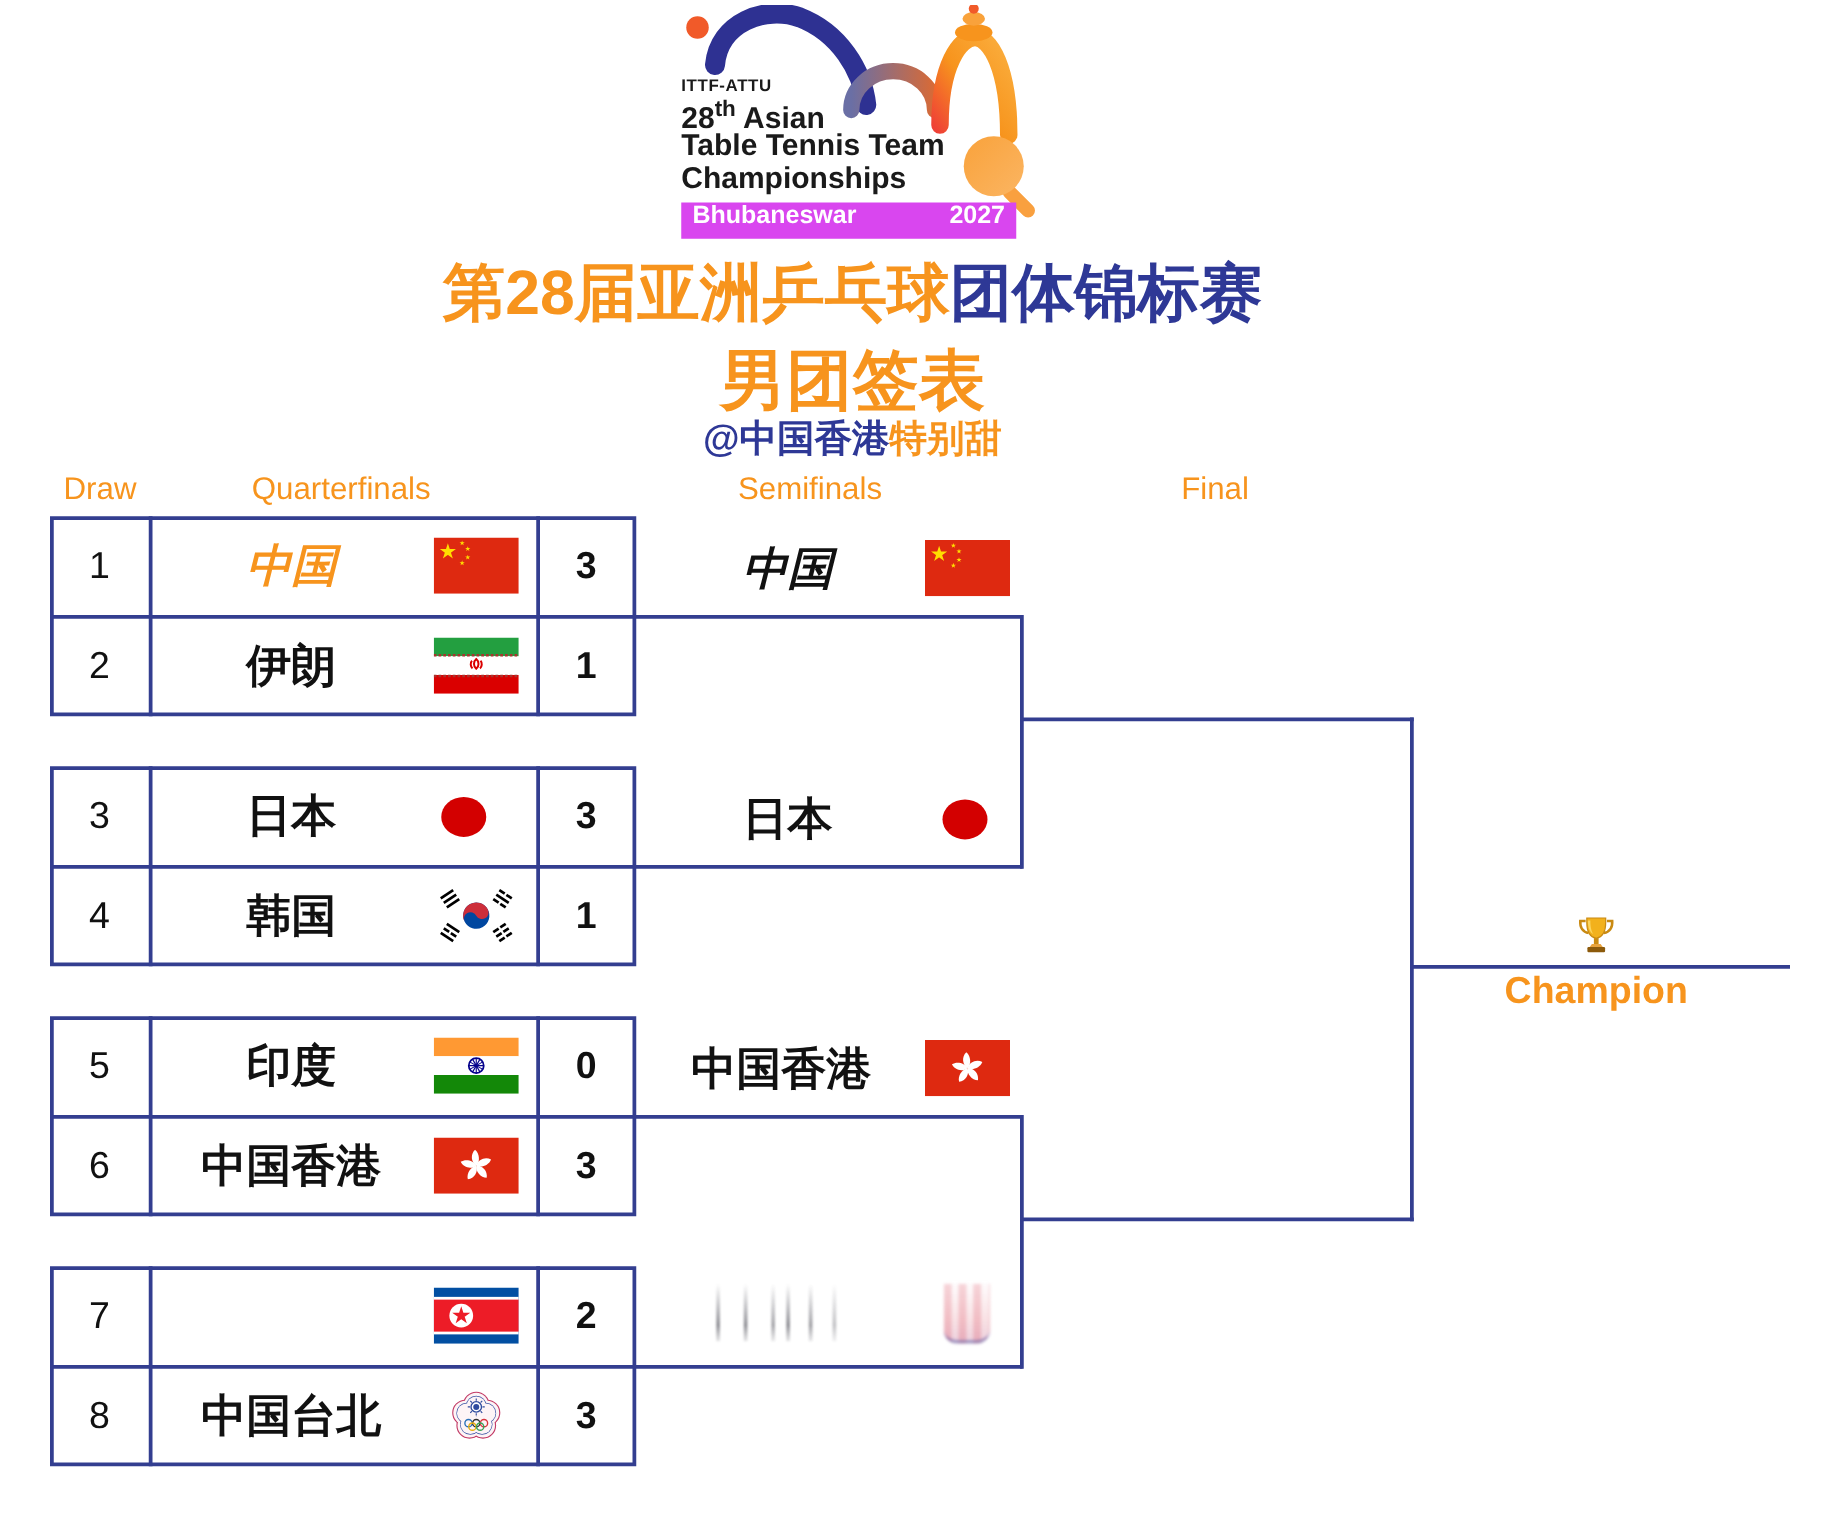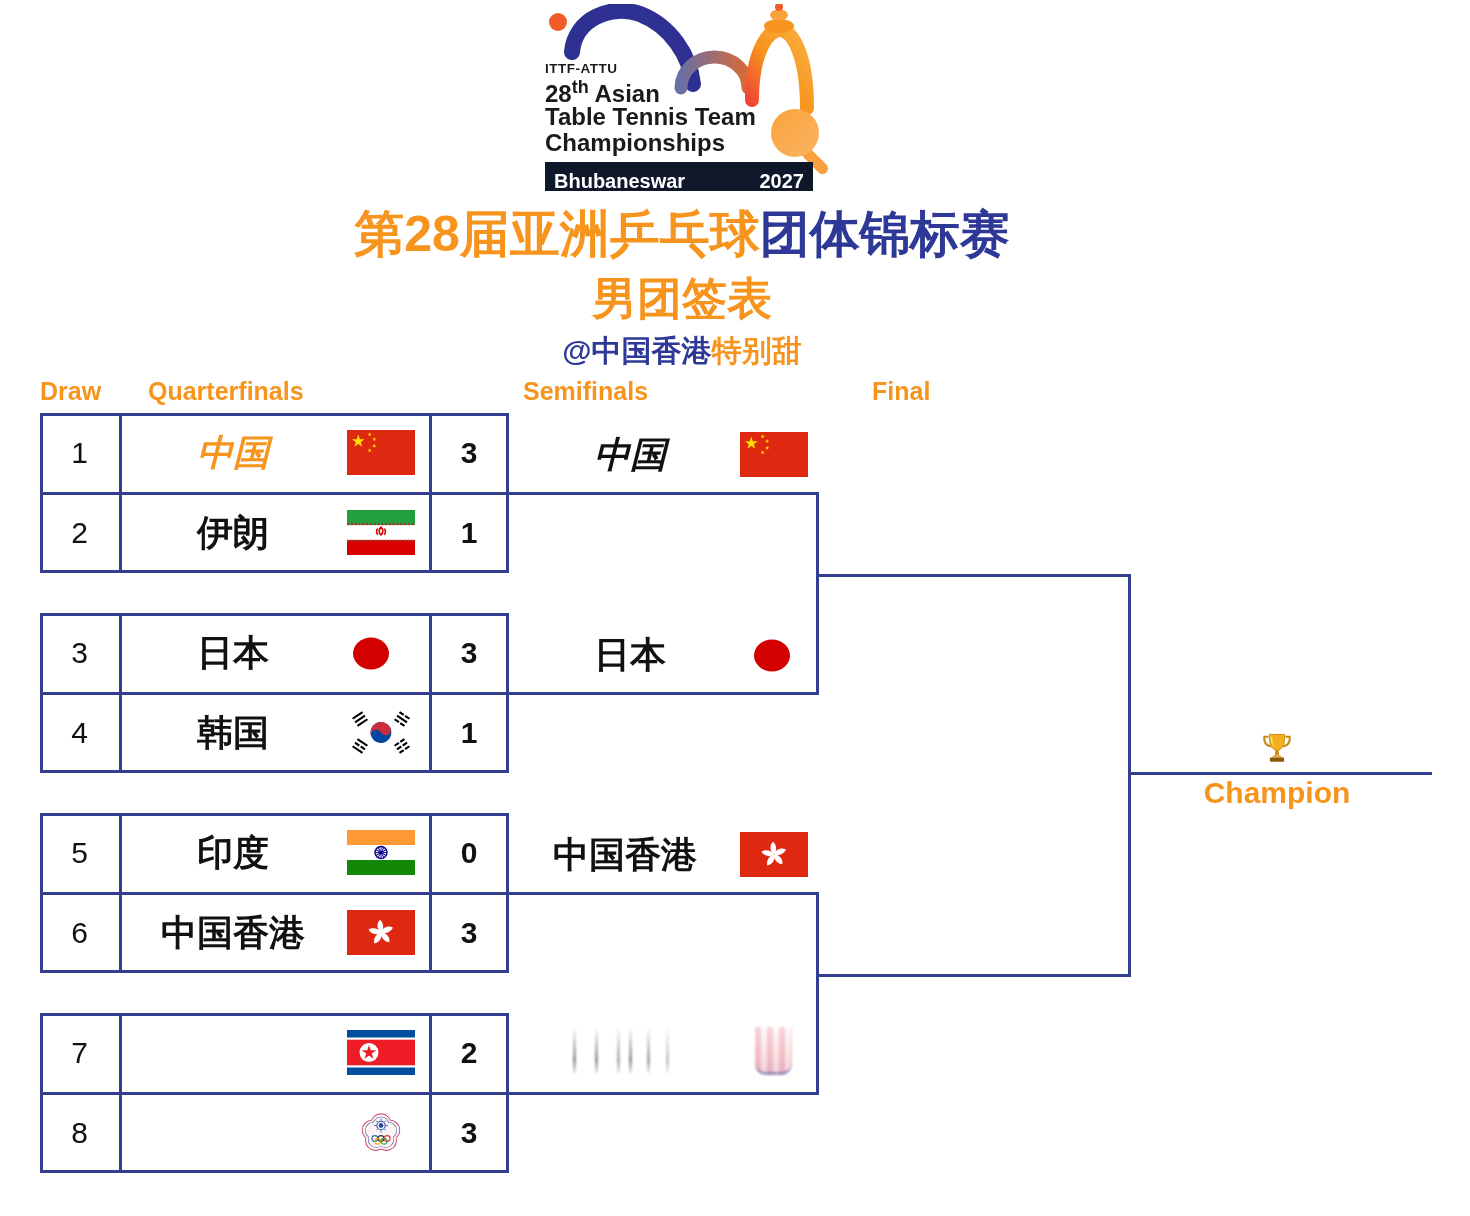--- a/index.html
+++ b/index.html
@@ -8,28 +8,28 @@
   .abs{position:absolute;}
   .hline{position:absolute;height:3px;background:#333E90;}
   .vline{position:absolute;width:3px;background:#333E90;}
   .qf-box{position:absolute;left:40px;width:469px;height:160px;border:3px solid #333E90;box-sizing:border-box;}
   .cell{position:absolute;height:80px;line-height:80px;text-align:center;color:#111;}
   .draw-num{left:40px;width:79px;font-size:30px;}
   .team-name{left:119px;width:228px;font-size:36px;font-weight:bold;}
   .score{left:429px;width:80px;font-size:30px;font-weight:bold;}
   .winner-text{color:#F7941D;font-style:italic;}
   .sf-name{position:absolute;height:46px;line-height:46px;text-align:center;font-size:36px;font-weight:bold;color:#111;}
-  .colhead{position:absolute;font-size:25px;font-weight:bold;color:#F7941D;text-align:left;height:28px;line-height:28px;}
+  .colhead{position:absolute;font-size:25px;font-weight:normal;color:#F7941D;text-align:center;height:28px;line-height:28px;}
   .title-line{position:absolute;left:0;width:1364px;text-align:center;font-weight:bold;white-space:nowrap;}
   .flag{position:absolute;display:block;}
   
   #logo{position:absolute;left:530px;top:4px;width:312px;height:190px;}
   .logo-text{position:absolute;left:15px;color:#1a1a1a;font-weight:bold;white-space:nowrap;line-height:1;}
-  #logo-banner{position:absolute;left:15px;top:158px;width:268px;height:29px;background:#0f172a;
-               display:flex;align-items:flex-end;justify-content:space-between;padding:0 9px;box-sizing:border-box;}
+  #logo-banner{position:absolute;left:15px;top:158px;width:268px;height:29px;background:#d946ef;
+               display:flex;align-items:flex-start;justify-content:space-between;padding:0 9px;box-sizing:border-box;}
   #logo-banner span{color:#fff;font-weight:bold;font-size:20px;line-height:1;}
   
   .smear-bar{position:absolute;width:3px;height:46px;top:1027px;filter:blur(1px);
              background:linear-gradient(to bottom, rgba(70,70,80,0) 0%, rgba(60,60,70,0.55) 72%, rgba(60,60,70,0.12) 100%);}
   #smear-flag{position:absolute;left:755px;top:1027px;width:37px;height:48px;filter:blur(1.2px);
               border-bottom-left-radius:11px;border-bottom-right-radius:11px;
               border-bottom:3px solid rgba(90,70,145,0.55);box-sizing:border-box;
               background:
                 repeating-linear-gradient(to right, rgba(236,160,170,0.45) 0 6px, rgba(252,244,246,0.4) 6px 12px),
                 linear-gradient(to bottom, rgba(255,255,255,0) 0%, rgba(236,170,178,0.5) 65%, rgba(210,140,170,0.6) 100%);}
@@ -80,21 +80,21 @@
     <div class="logo-text" style="top:74px;font-size:24px"><span>28</span><sup style="font-size:18px">th</sup><span> Asian</span></div>
     <div class="logo-text" style="top:101px;font-size:24px">Table Tennis Team</div>
     <div class="logo-text" style="top:127px;font-size:24px">Championships</div>
     <div id="logo-banner">
       <span>Bhubaneswar</span>
       <span>2027</span>
     </div>
   </div>
 
   <div class="title-line" style="top:201px;font-size:50px"><span style="color:#F7941D">第28届亚洲乒乓球</span><span style="color:#2E3896">团体锦标赛</span></div>
-  <div class="title-line" style="top:269px;font-size:45px;color:#F7941D">男团签表</div>
+  <div class="title-line" style="top:269px;font-size:53px;color:#F7941D">男团签表</div>
   <div class="title-line" style="top:331px;font-size:30px"><span style="color:#2E3896">@中国香港</span><span style="color:#F7941D">特别甜</span></div>
 
   <div class="colhead" style="left:40px;top:377px;width:80px">Draw</div>
   <div class="colhead" style="left:148px;top:377px;width:250px">Quarterfinals</div>
   <div class="colhead" style="left:523px;top:377px;width:250px">Semifinals</div>
   <div class="colhead" style="left:872px;top:377px;width:200px">Final</div>
 
   <div class="hline" style="left:40px;top:492px;width:778px"></div>
   <div class="hline" style="left:40px;top:692px;width:778px"></div>
   <div class="hline" style="left:40px;top:892px;width:778px"></div>
@@ -231,20 +231,21 @@
   <svg class="flag" style="left:347px;top:1030px" width="68" height="45" viewBox="0 0 68 45">
     <rect width="68" height="45" fill="#024FA2"></rect>
     <rect y="7.5" width="68" height="30" fill="#FFFFFF"></rect>
     <rect y="9.7" width="68" height="25.6" fill="#ED1C27"></rect>
     <circle cx="22" cy="22.5" r="9.5" fill="#FFFFFF"></circle>
     <use href="#star5" transform="translate(22,22.5) scale(7.6)" fill="#ED1C27"></use>
   </svg>
   <div class="cell score" style="top:1013px">2</div>
 
   <div class="cell draw-num" style="top:1093px">8</div>
+  <div class="cell team-name" style="top:1093px">中国台北</div>
   <svg class="flag" style="left:355px;top:1109px" width="52" height="48" viewBox="0 0 52 48">
     <g>
       <g fill="#FDF4F6" stroke="#C23A66" stroke-width="1.8">
         <circle cx="26" cy="14.8" r="9.6"></circle>
           <circle cx="34.75" cy="21.2" r="9.6"></circle>
           <circle cx="31.4" cy="31.4" r="9.6"></circle>
         <circle cx="20.6" cy="31.4" r="9.6"></circle>
           <circle cx="17.25" cy="21.2" r="9.6"></circle>
       </g>
       <g fill="#FDF4F6">

